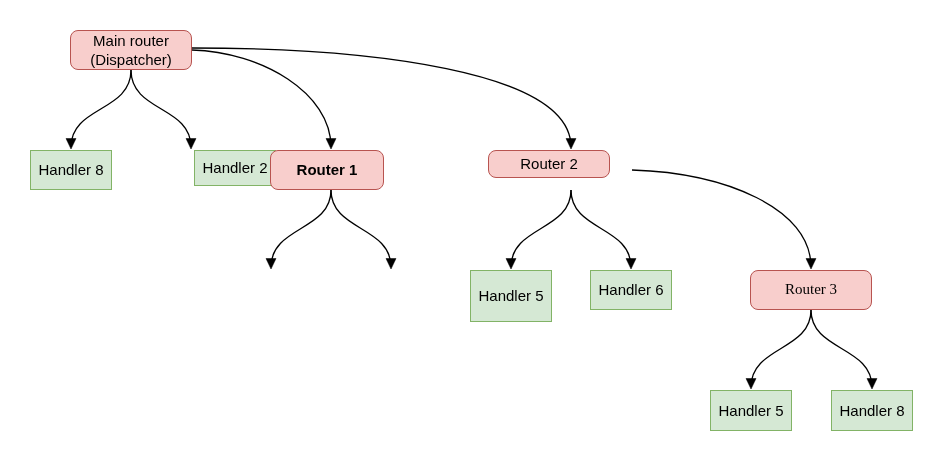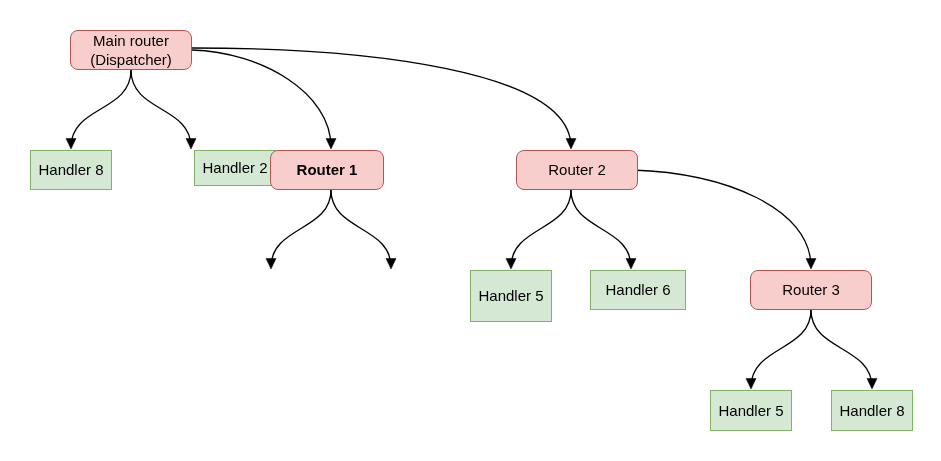--- a/index.html
+++ b/index.html
@@ -80,27 +80,27 @@
 
   <div class="node router" style="left:70px;  top:30px;  width:122px; height:40px;">Main router
 (Dispatcher)</div>
 
   <div class="node handler" style="left:30px;  top:150px; width:82px;  height:40px;">Handler 8</div>
 
   <div class="node handler" style="left:150px; top:150px; width:82px;  height:36px;margin-left:44px;">Handler 2</div>
 
   <div class="node router" style="left:270px; top:150px; width:114px; height:40px;font-weight:bold;">Router 1</div>
 
-  <div class="node router" style="left:516px; top:150px; width:122px; height:40px;">Router 2</div>
+  <div class="node router" style="left:488px; top:150px; width:122px; height:28px;">Router 2</div>
 
 
 
   <div class="node handler" style="left:470px; top:270px; width:82px;  height:52px;">Handler 5</div>
 
-  <div class="node handler" style="left:590px; top:270px; width:96px;  height:40px;">Handler 6</div>
+  <div class="node handler" style="left:590px; top:270px; width:82px;  height:40px;">Handler 6</div>
 
-  <div class="node router" style="left:750px; top:270px; width:122px; height:40px;">Router 3</div>
+  <div class="node router" style="left:750px; top:270px; width:122px; height:40px;font-family:Liberation Serif, serif;">Router 3</div>
 
   <div class="node handler" style="left:710px; top:390px; width:82px;  height:41px;">Handler 5</div>
 
   <div class="node handler" style="left:831px; top:390px; width:82px;  height:41px;text-align:right;">Handler 8</div>
 
 </div>
 
 </body></html>

